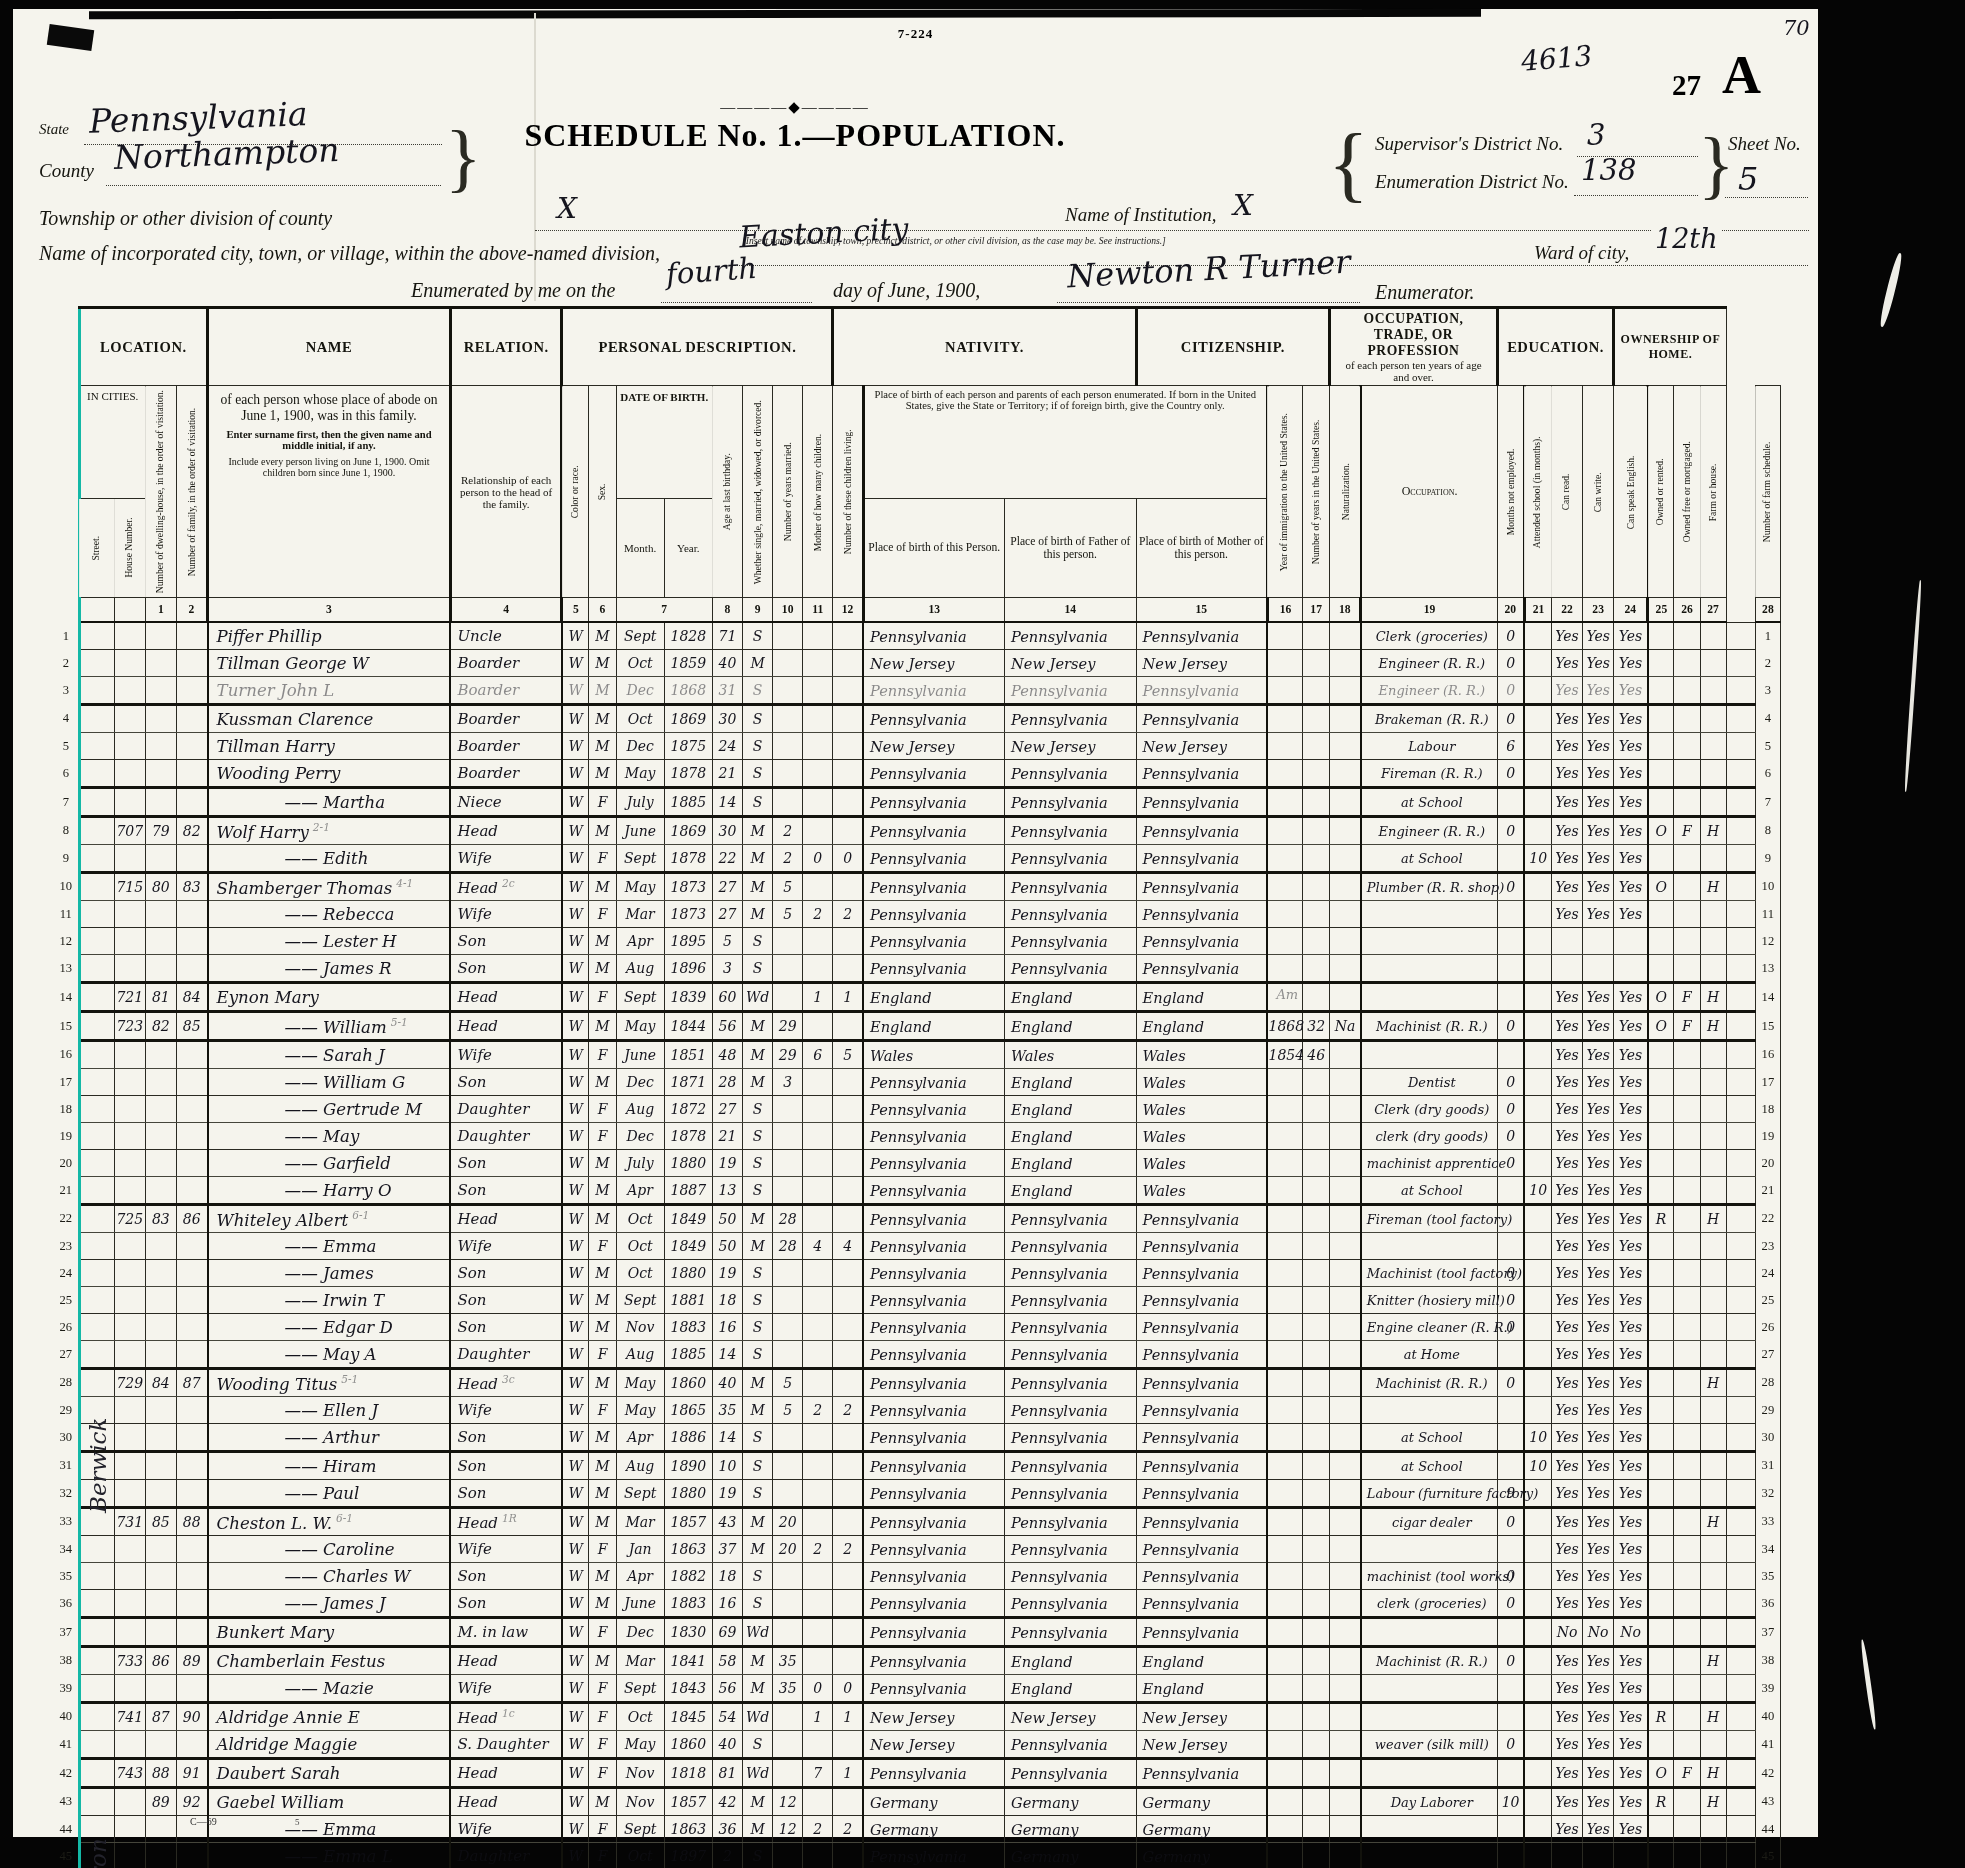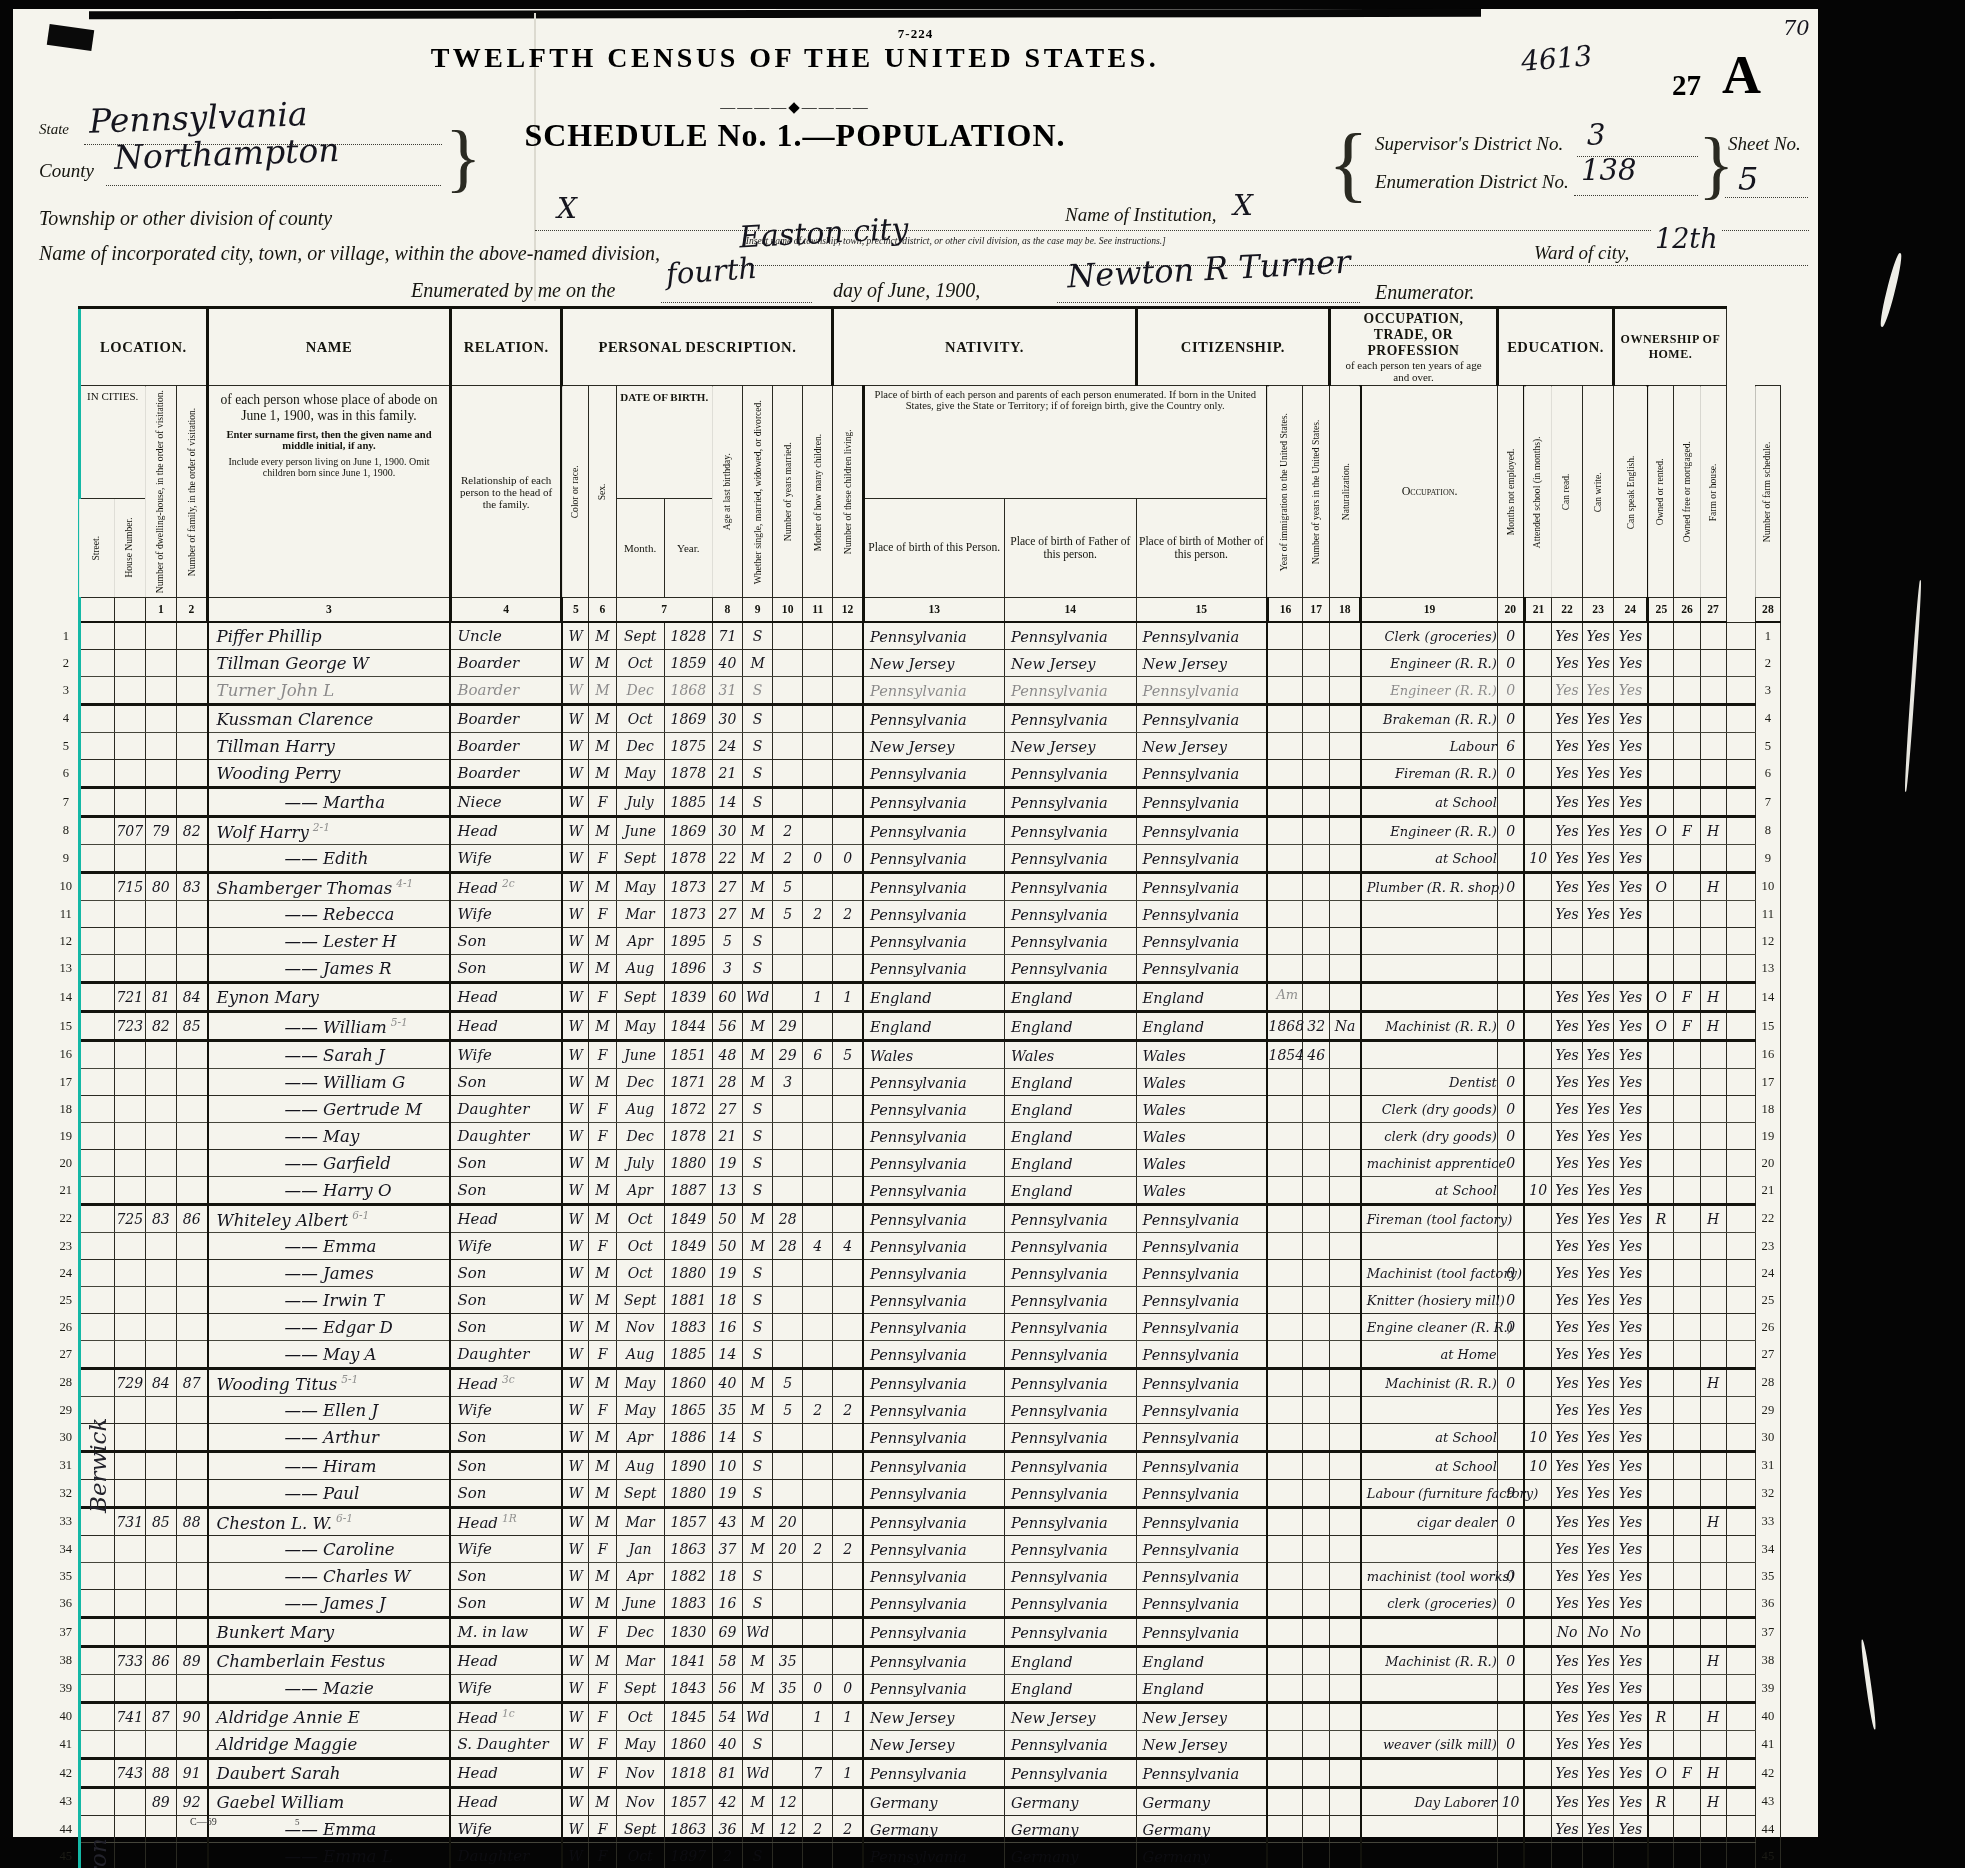--- a/index.html
+++ b/index.html
@@ -25,42 +25,41 @@
   .num{font-size:11.6px;font-weight:bold;text-align:center;height:23px;}
   tbody td{height:26px;font-size:14px;white-space:nowrap;overflow:visible;vertical-align:middle;}
   tbody tr:nth-child(odd) td{border-bottom:1px dotted #6a6a5e;}
   tbody tr:nth-child(even) td{border-bottom:1.5px solid #45453b;}
   tbody tr.hv td{border-top:3px solid #14140e;}
   tbody tr.fd .hw{opacity:.48;}
   .c{text-align:center;}
   .nm{text-align:left;padding-left:8px;font-size:16.6px;}
   .ind{padding-left:76px;}
   .rl{text-align:left;padding-left:6px;font-size:15px;}
-  .oc{text-align:right;font-size:13px;padding-left:5px;}
+  .oc{text-align:center;font-size:13px;padding-left:5px;}
   .pb{text-align:left;font-size:14.6px;padding-left:6px;}
   .rn{border-left:none !important;border-top:none !important;border-bottom:none !important;font-family:"Liberation Serif",serif;font-size:12.6px;text-align:center;color:#1c1c16;}
   td:nth-child(2),th.fl{border-left:3px solid #14b8a6;}
   td:nth-child(6),td:nth-child(7),td:nth-child(8),td:nth-child(17),td:nth-child(20),
   td:nth-child(23),td:nth-child(25),td:nth-child(29),td:nth-child(33){border-left:2.5px solid #12120c;}
   .pc{font-family:"DejaVu Serif",serif;font-style:italic;color:#90908f;font-size:10.6px;margin-left:4px;vertical-align:super;}
   .stlab{position:absolute;writing-mode:vertical-rl;transform:rotate(180deg);font-family:"DejaVu Serif",serif;font-style:italic;font-size:23px;color:#23232c;display:flex;align-items:center;justify-content:center;}
   .brace{font-family:"Liberation Serif",serif;font-weight:normal;color:#15150f;}
 </style>
 </head>
 <body>
 
 <div class="page">
   <div class="paper">
 
     <div class="abs" style="left:76px;top:1px;width:1392px;height:8px;background:#070707;transform:rotate(-0.1deg);"></div>
     <div class="abs" style="left:35px;top:18px;width:45px;height:21px;background:#0a0a0a;transform:rotate(8deg);"></div>
     <div class="crease" style="left:521px;top:4px;height:288px;"></div>
 
     <div class="abs" style="left:0;top:17px;width:1805px;text-align:center;font-size:13px;font-weight:bold;letter-spacing:1px;">7-224</div>
-    <div class="abs" style="left:0;top:33px;width:1564px;text-align:center;font-size:28px;font-weight:bold;letter-spacing:3.5px;">TWELFTH CENSUS OF THE UNITED STATES.</div>
     <div class="abs hw" style="left:1508px;top:33px;font-size:28px;transform:rotate(-5deg);">4613</div>
     <div class="abs" style="left:1659px;top:60px;font-size:29px;font-weight:bold;">27</div>
     <div class="abs" style="left:1709px;top:35px;font-size:54px;font-weight:bold;">A</div>
     <div class="abs hw" style="left:1770px;top:7px;font-size:21px;text-align:center;">70</div>
     <div class="abs" style="left:0;top:89px;width:1564px;text-align:center;font-size:15px;letter-spacing:2px;">————◆————</div>
     <div class="abs" style="left:217px;top:108px;width:1130px;text-align:center;font-size:32px;font-weight:bold;letter-spacing:1px;">SCHEDULE No. 1.—POPULATION.</div>
 
     <div class="abs brace" style="left:1315px;top:105px;font-size:85px;font-weight:100;color:#2a2a22;">{</div>
     <div class="abs pl" style="left:1362px;top:124px;font-size:19px;">Supervisor's District No.</div>
     <div class="abs hw" style="left:1574px;top:109px;font-size:29px;">3</div>

